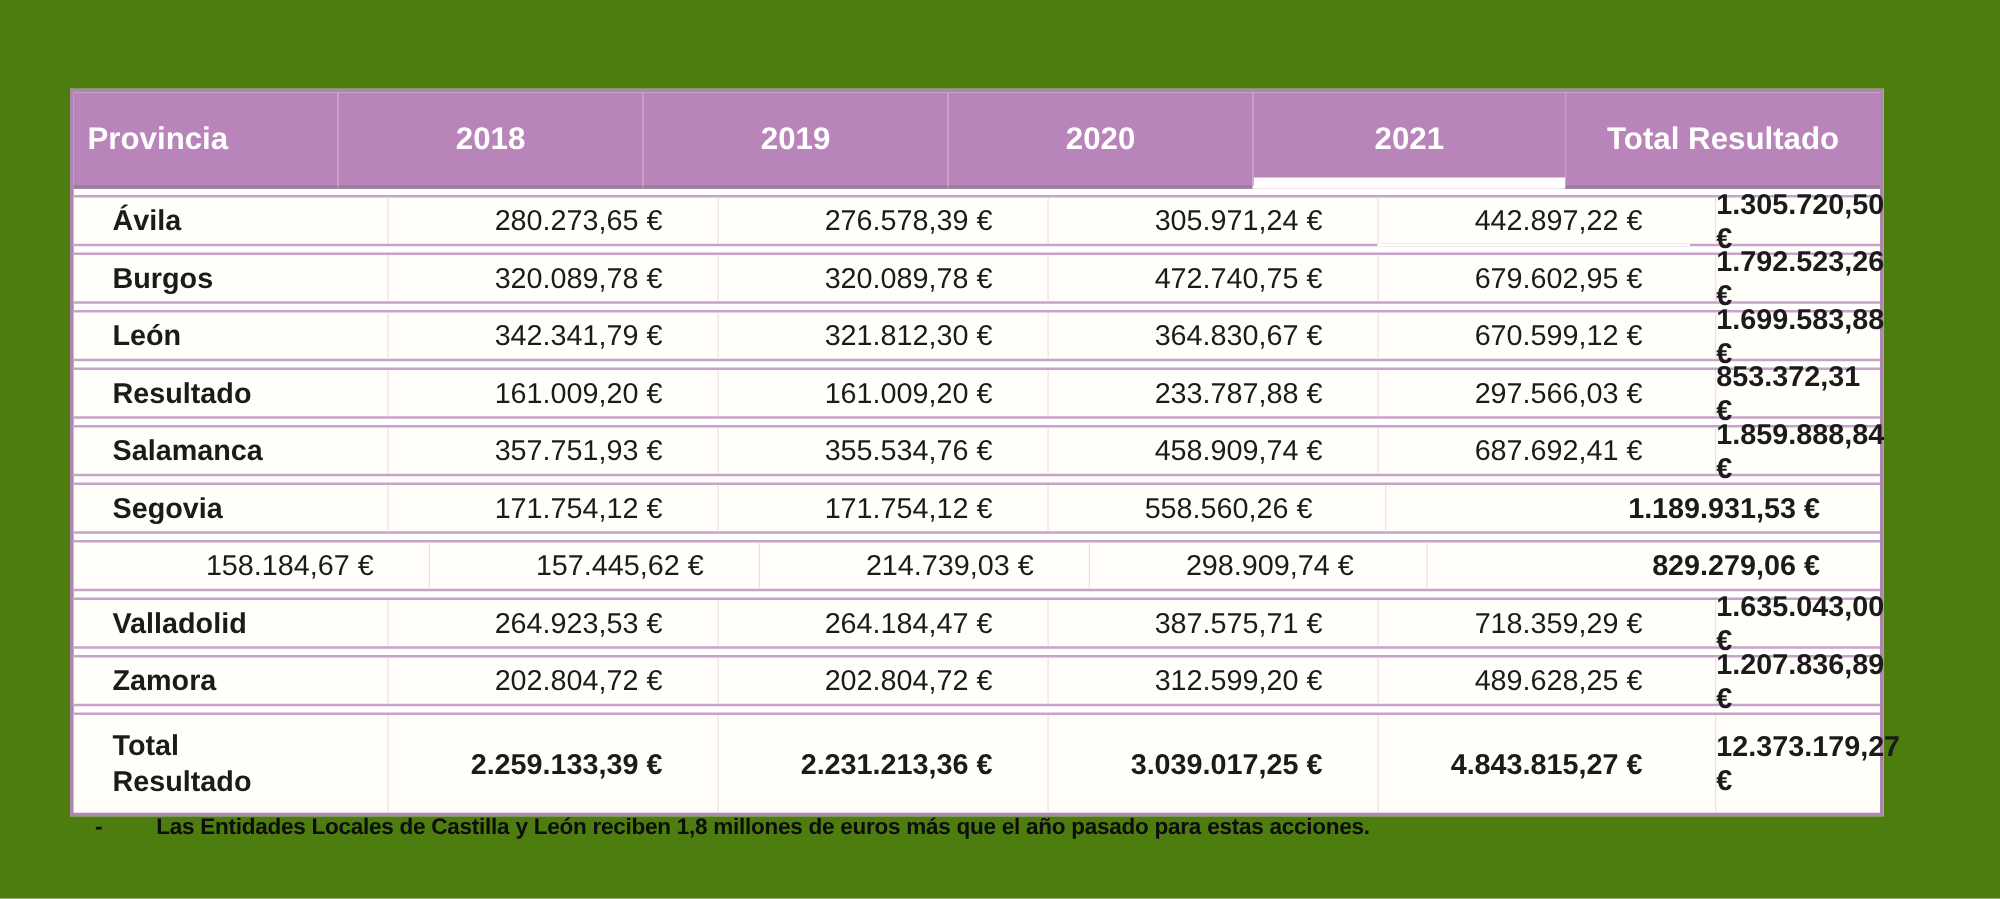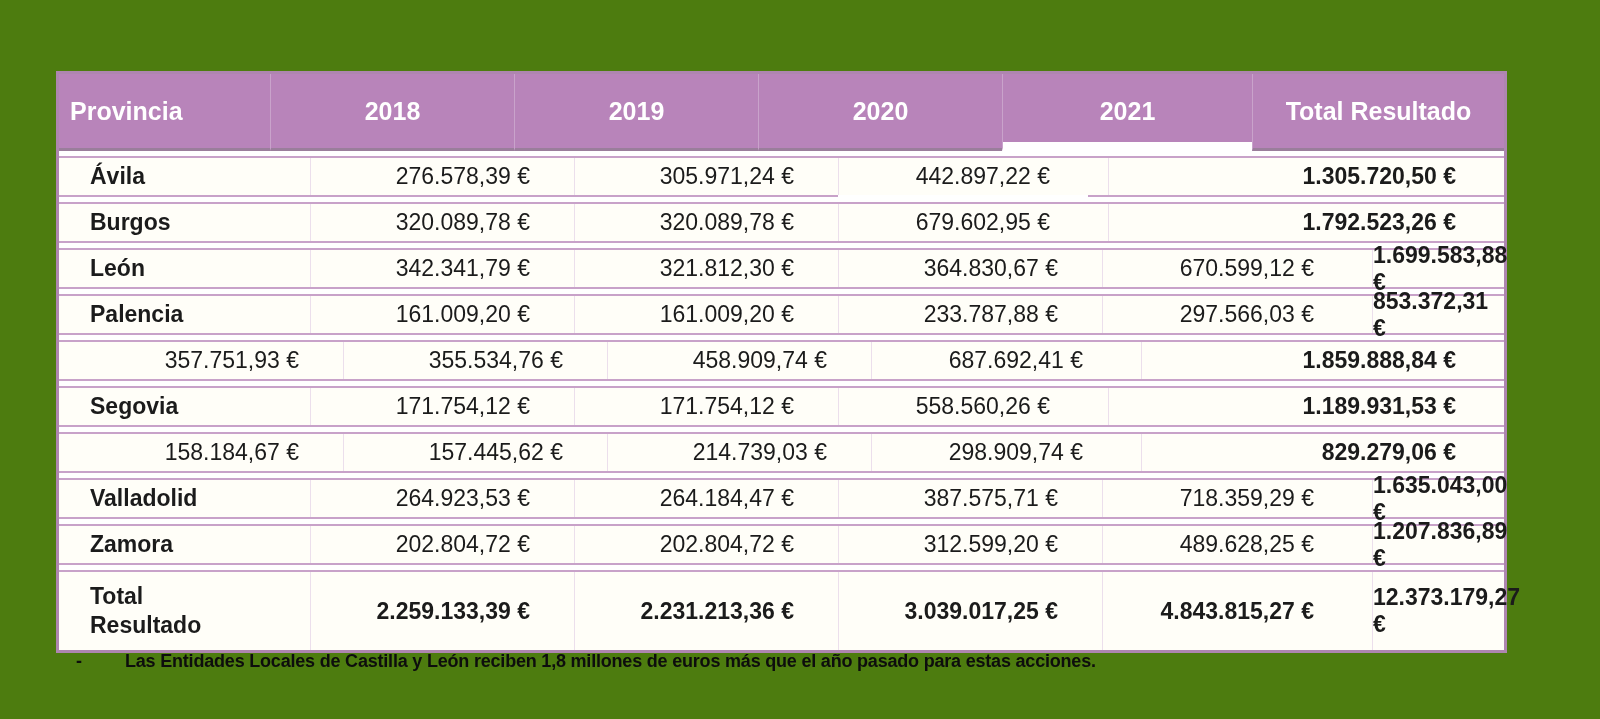--- a/index.html
+++ b/index.html
@@ -123,53 +123,56 @@
       <div class="hcell c1">2018</div>
       <div class="hcell c2">2019</div>
       <div class="hcell c3">2020</div>
       <div class="hcell gap-below c4">2021</div>
       <div class="hcell c5">Total Resultado</div>
     </div>
 
     <div id="tbody">
   <div class="drow">
     <div class="dcell name c0">Ávila</div>
+    <div class="dcell num c1">280.273,65 €</div>
     <div class="dcell num c2">276.578,39 €</div>
     <div class="dcell num c3">305.971,24 €</div>
     <div class="dcell num y2021 c4 patch-bottom">442.897,22 €</div>
     <div class="dcell num total c5">1.305.720,50 €</div>
   </div>
 
   <div class="drow">
     <div class="dcell name c0">Burgos</div>
     <div class="dcell num c1">320.089,78 €</div>
     <div class="dcell num c2">320.089,78 €</div>
+    <div class="dcell num c3">472.740,75 €</div>
     <div class="dcell num y2021 c4">679.602,95 €</div>
     <div class="dcell num total c5">1.792.523,26 €</div>
   </div>
 
   <div class="drow">
     <div class="dcell name c0">León</div>
     <div class="dcell num c1">342.341,79 €</div>
     <div class="dcell num c2">321.812,30 €</div>
     <div class="dcell num c3">364.830,67 €</div>
     <div class="dcell num y2021 c4">670.599,12 €</div>
     <div class="dcell num total c5">1.699.583,88 €</div>
   </div>
 
   <div class="drow">
-    <div class="dcell name c0">Palencia</div>
+    <div class="dcell name c0">Resultado</div>
     <div class="dcell num c1">161.009,20 €</div>
     <div class="dcell num c2">161.009,20 €</div>
     <div class="dcell num c3">233.787,88 €</div>
     <div class="dcell num y2021 c4">297.566,03 €</div>
     <div class="dcell num total c5">853.372,31 €</div>
   </div>
 
   <div class="drow">
+    <div class="dcell name c0">Salamanca</div>
     <div class="dcell num c1">357.751,93 €</div>
     <div class="dcell num c2">355.534,76 €</div>
     <div class="dcell num c3">458.909,74 €</div>
     <div class="dcell num y2021 c4">687.692,41 €</div>
     <div class="dcell num total c5">1.859.888,84 €</div>
   </div>
 
   <div class="drow">
     <div class="dcell name c0">Segovia</div>
     <div class="dcell num c1">171.754,12 €</div>

